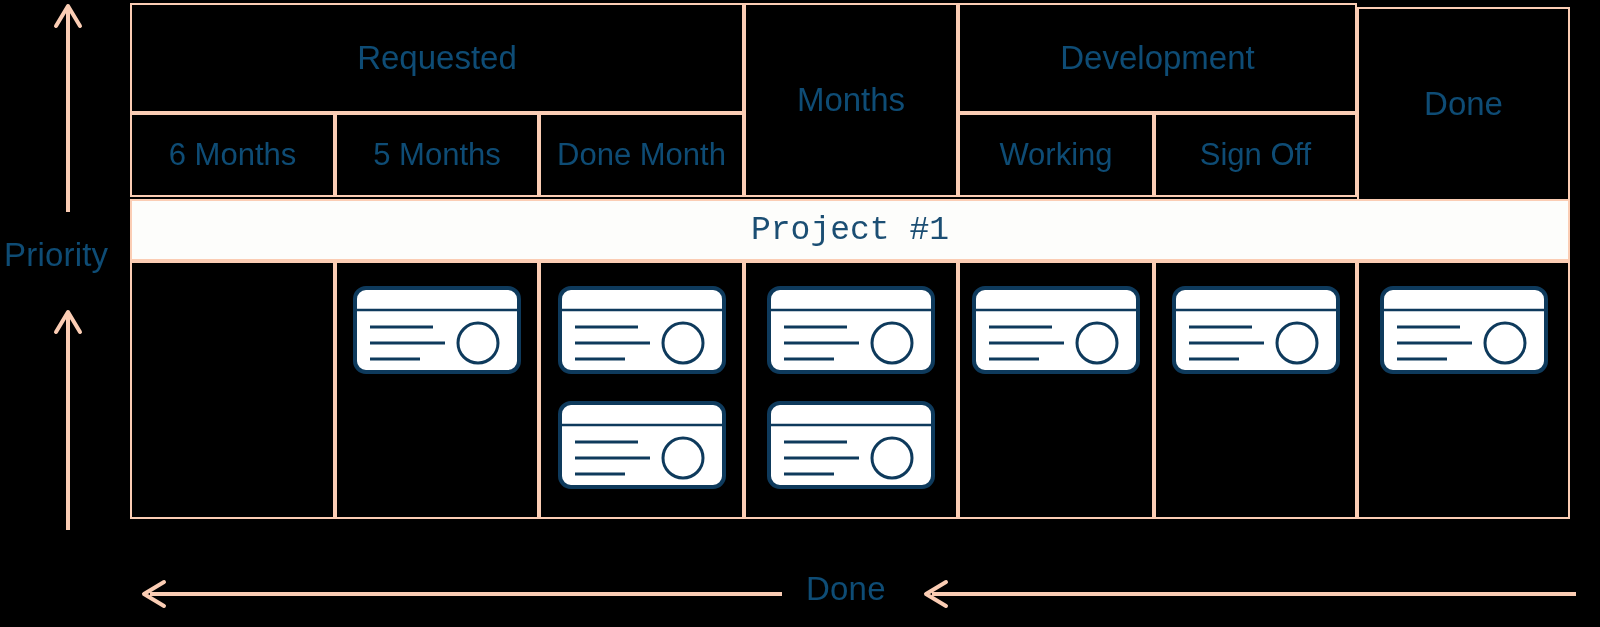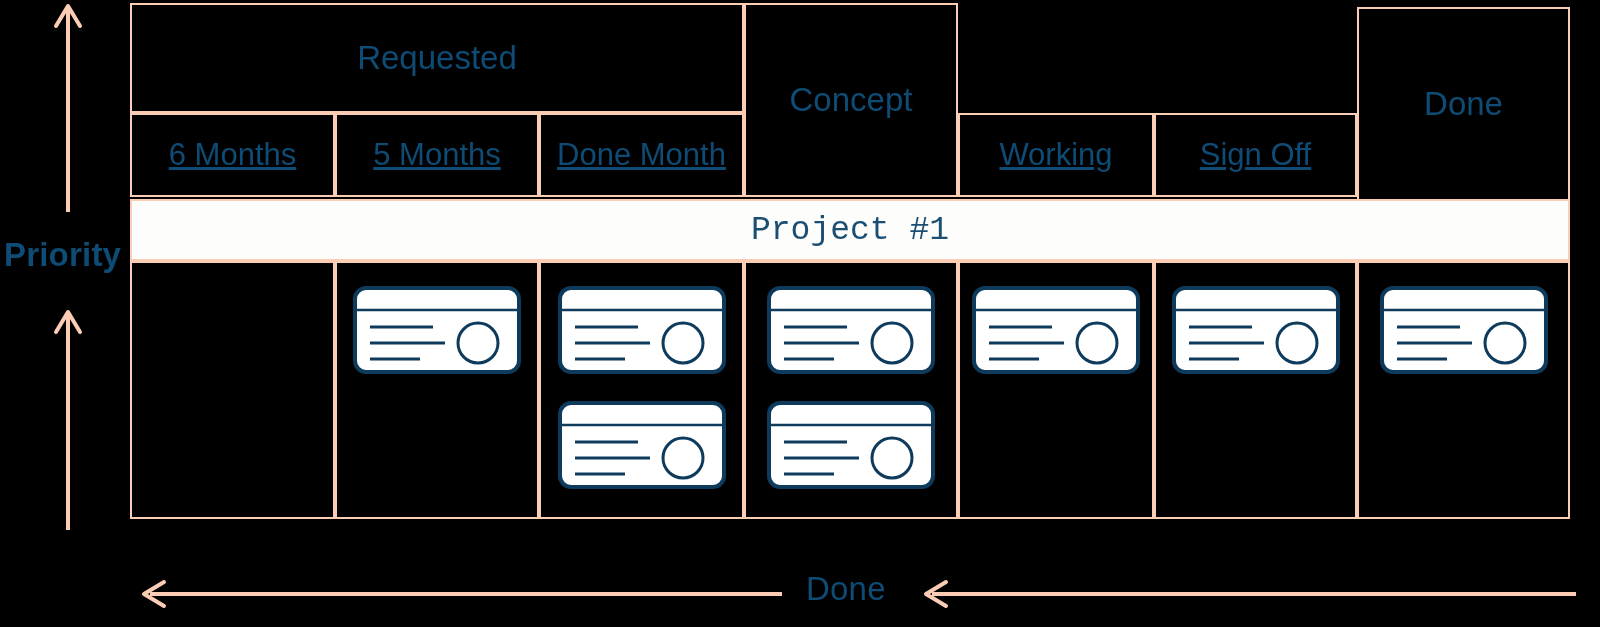--- a/index.html
+++ b/index.html
@@ -8,38 +8,38 @@
     font-family:"Liberation Sans", sans-serif;
     position:relative;
   }
   #stage{position:absolute;left:0;top:0;width:1600px;height:627px;}
 
   
   .axis-label{
     position:absolute;color:#0E4C75;font-size:33px;white-space:nowrap;
     letter-spacing:.2px;
   }
-  #priority-label{left:4px;top:236px;font-weight:bold;}
+  #priority-label{left:4px;top:236px;}
   #time-label{left:806px;top:570px;}
 
   .arrow{position:absolute;}
 
   
   #board{
     position:absolute;left:130px;top:3px;width:1440px;height:516px;
     box-sizing:border-box;
   }
   .cell{
     position:absolute;box-sizing:border-box;
     border:2px solid #FBCDB4;
     display:flex;align-items:center;justify-content:center;
     color:#0E4C75;font-size:31px;white-space:nowrap;text-align:center;
   }
   .grouphdr{font-size:33px;}
-  .subhdr{font-size:31px;text-decoration:underline;}
+  .subhdr{font-size:31px;}
 
   
   #swimlane{
     position:absolute;left:0;top:196px;width:1440px;height:62px;
     box-sizing:border-box;border:2px solid #FBCDB4;background:#FDFDFB;
     display:flex;align-items:center;justify-content:center;
     color:#1B4E73;font-size:33px;font-family:Liberation Mono, monospace;
   }
 
   
@@ -81,23 +81,26 @@
     <polyline points="38,6 18,18 38,30" fill="none" stroke="#FBCDB4" stroke-width="4" stroke-linecap="round" stroke-linejoin="round"></polyline>
   </svg>
 
   <div id="board">
 
     <div class="cell grouphdr" style="left:0px;top:0px;width:614px;height:110px;">
       <span>Requested</span>
     </div>
 
     <div class="cell grouphdr" style="left:614px;top:0px;width:214px;height:194px;">
-      <span>Concept</span>
-    </div>
-
+      <span>Months</span>
+    </div>
+
+    <div class="cell grouphdr" style="left:828px;top:0px;width:399px;height:110px;">
+      <span>Development</span>
+    </div>
 
     <div class="cell grouphdr" style="left:1227px;top:4px;width:213px;height:194px;">
       <span>Done</span>
     </div>
 
     <div class="cell subhdr" style="left:0px;top:110px;width:205px;height:84px;">
       <span>6 Months</span>
     </div>
     <div class="cell subhdr" style="left:205px;top:110px;width:204px;height:84px;">
       <span>5 Months</span>

